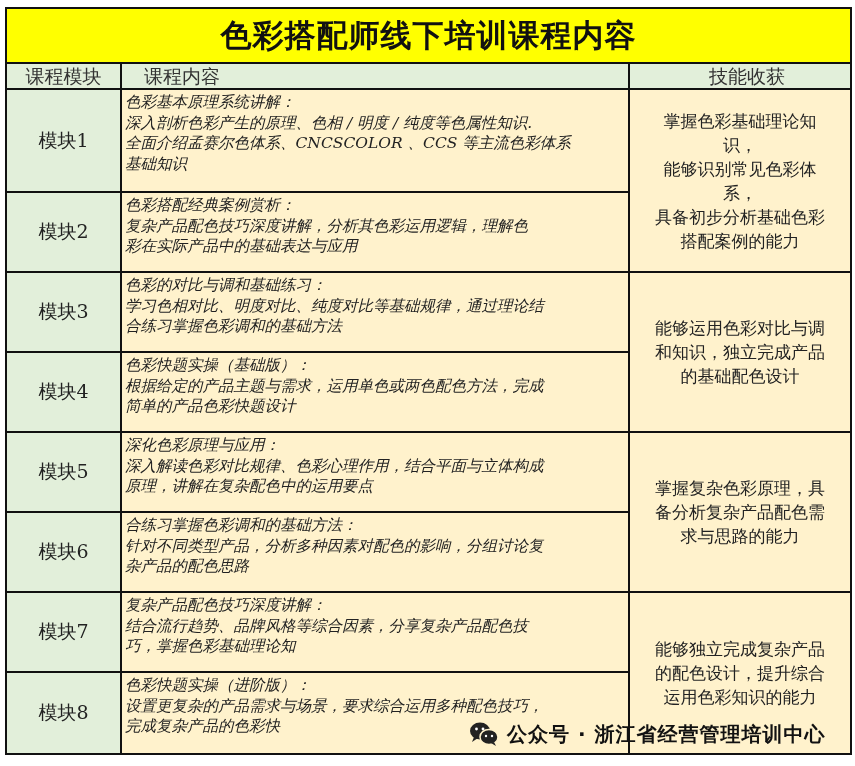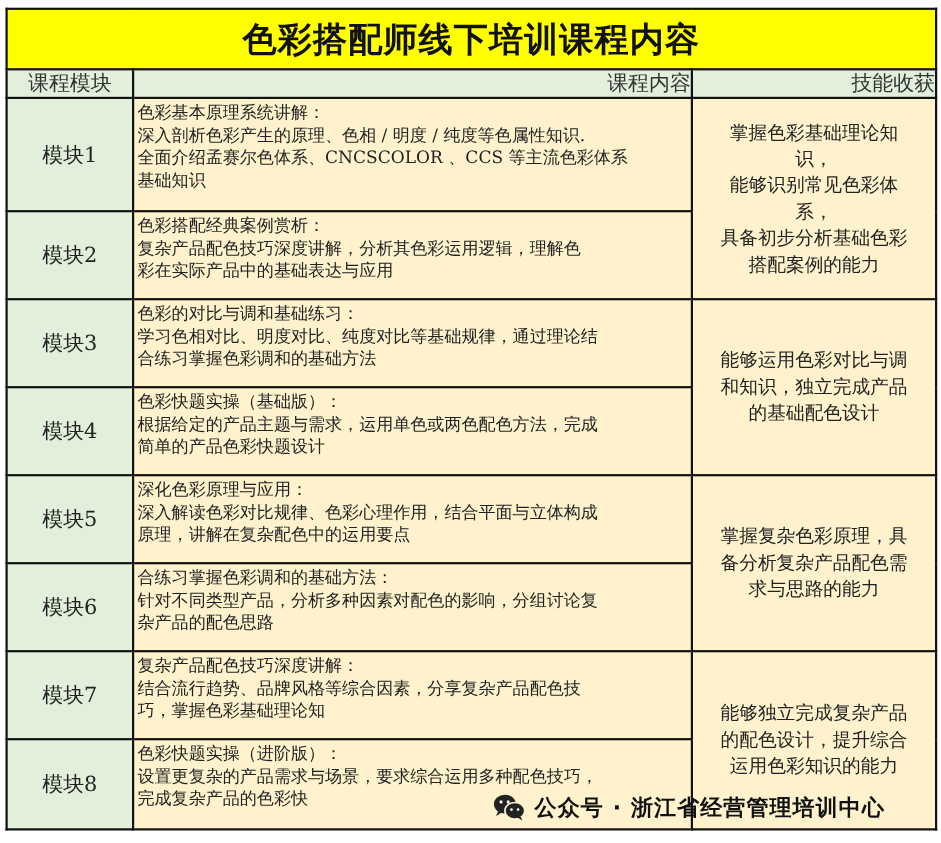--- a/index.html
+++ b/index.html
@@ -43,51 +43,51 @@
   }
   .hdr {
     background: #e2efda;
     height: 24px;
     font-size: 19px;
     color: #333333;
     line-height: 24px;
     margin-left: 44px;
   }
   .hdr.c1 { text-align: center; }
-  .hdr.c2 { text-align: right; }
-  .hdr.c3 { text-align: right; padding-left: 14px; }
+  .hdr.c2 { text-align: left; padding-left: 22px; }
+  .hdr.c3 { text-align: center; padding-left: 14px; }
   .mod {
     background: #e2efda;
     text-align: center;
     font-size: 19px;
     color: #222222;
     margin-top: 32px;
   }
   .content {
     background: #fff2cc;
     font-size: 15.5px;
     line-height: 20.5px;
     padding: 2px 2px 2px 3px !important;
     vertical-align: top !important;
     color: #222222;
   }
-  .content .line { display: block; white-space: nowrap; overflow: hidden; }
+  .content .line { display: block; white-space: nowrap; overflow: hidden; font-style: italic; }
   .skill {
     background: #fff2cc;
     text-align: center;
     font-size: 17px;
     line-height: 24px;
     color: #222222;
     padding: 0 4px !important;
     margin-top: 47px;
   }
   .skill .line { display: block; }
   .watermark {
     position: absolute;
-    left: 448px;
+    left: 469px;
     top: 718px;
     height: 32px;
     display: flex;
     align-items: center;
     font-family: "DejaVu Sans", "Liberation Sans", sans-serif;
     font-size: 20px;
     font-weight: bold;
     color: #111111;
     letter-spacing: 1px;
   }

